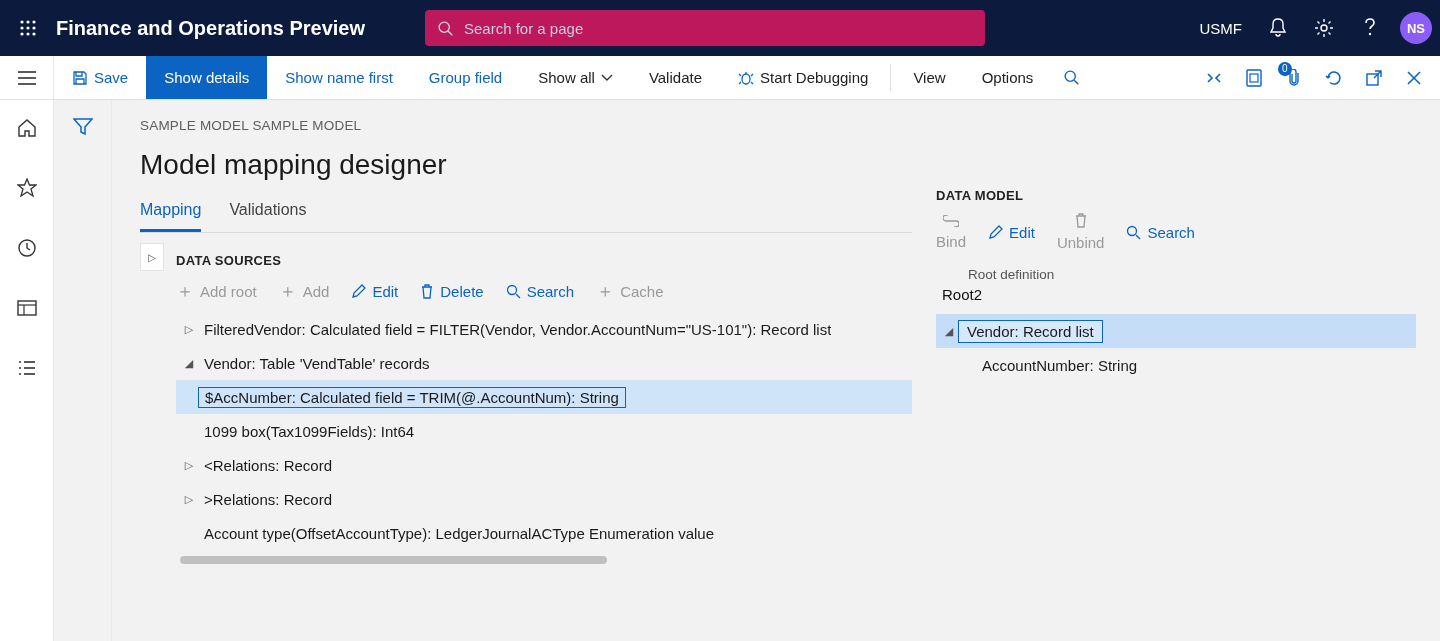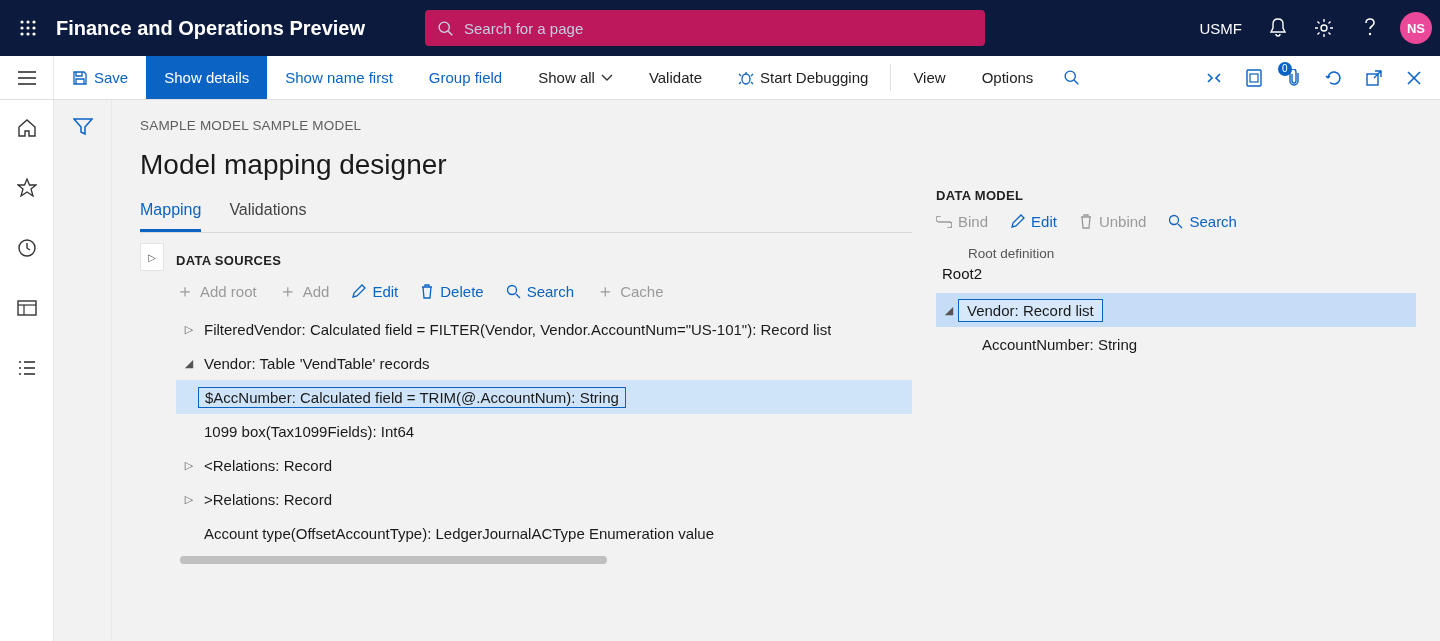--- a/index.html
+++ b/index.html
@@ -8,21 +8,21 @@
   
   .topbar { height: 56px; background: #0b1a3d; color: #fff; display: flex; align-items: center; padding: 0 8px; }
   .waffle { width: 40px; height: 40px; display:flex; align-items:center; justify-content:center; cursor:pointer; }
   .app-title { font-size: 20px; font-weight: 600; margin-left: 8px; margin-right: 60px; white-space: nowrap; }
   .searchbox { flex: 0 0 560px; height: 36px; background: #be185d; border-radius: 4px; display:flex; align-items:center; padding: 0 12px; color:#dbe1ee; }
   .searchbox input { flex:1; background:transparent; border:none; outline:none; color:#fff; font-size:15px; margin-left:10px; }
   .searchbox input::placeholder { color:#c5cde0; }
   .top-right { margin-left:auto; display:flex; align-items:center; gap: 6px; }
   .top-icon { width:40px; height:40px; display:flex; align-items:center; justify-content:center; cursor:pointer; color:#fff; }
   .legal-entity { font-size:15px; padding: 0 10px; }
-  .avatar { width:32px; height:32px; border-radius:50%; background:#ec4899; color:#fff; display:flex; align-items:center; justify-content:center; font-size:13px; font-weight:600; margin-left: 4px; }
+  .avatar { width:32px; height:32px; border-radius:50%; background:#8b5cf6; color:#fff; display:flex; align-items:center; justify-content:center; font-size:13px; font-weight:600; margin-left: 4px; }
 
   
   .cmdbar { height: 44px; background:#fff; border-bottom:1px solid #e0e0e0; display:flex; align-items:stretch; }
   .hamburger { width:54px; display:flex; align-items:center; justify-content:center; border-right:1px solid #e8e8e8; cursor:pointer; }
   .cmd { display:flex; align-items:center; padding:17px 18px; font-size:15px; color:#222; cursor:pointer; gap:6px; white-space:nowrap; }
   .cmd.blue { color:#0b63c4; }
   .cmd.active { background:#0b63c4; color:#fff; }
   .cmd .icon { width:16px; height:16px; }
   .cmd-sep { width:1px; background:#e0e0e0; margin: 8px 4px; }
   .cmd-right { margin-left:auto; display:flex; align-items:center; padding-right:8px; gap:4px; }
@@ -63,21 +63,21 @@
   .tree-label { padding-left:6px; white-space:nowrap; overflow:hidden; text-overflow:ellipsis; }
   .indent1 { }
   .indent1 .tree-label { padding-left: 6px; }
   .tree-row.selected { background:#cfe3f9; }
   .tree-row.selected .tree-label-box { border:1px solid #0b63c4; padding:1px 6px; background:#cfe3f9; }
   .tree-scrollbar { height:8px; background:#c0c0c0; border-radius:4px; width:58%; margin-top:6px; margin-left:4px; }
 
   .dm-heading { font-size:13px; font-weight:700; letter-spacing:.3px; color:#222; padding: 70px 0 10px 0; }
   .dm-toolbar { display:flex; gap:22px; align-items:center; padding-bottom:10px; }
   .dm-btn { display:flex; align-items:center; gap:6px; font-size:15px; cursor:pointer; }
-  .dm-btn.disabled { color:#9a9a9a; }
+  .dm-btn.disabled { color:#9a9a9a;flex-direction:column; }
   .dm-btn.enabled { color:#0b63c4; }
 
   .field-label { font-size:13.5px; color:#555; margin-top:6px;margin-left:32px; }
   .field-value { font-size:15px; color:#111; padding:4px 0 10px 6px; border-bottom: 1px solid transparent; width: 160px; }
 
   .dm-tree .tree-row.selected { background:#c6ddf7; }
   .dm-tree .tree-row.selected .tree-label-box { border:1px solid #0b63c4; padding:2px 8px; background:#d7e8fb; }
   .dm-tree .indent1 { padding-left: 40px; }
 
   

